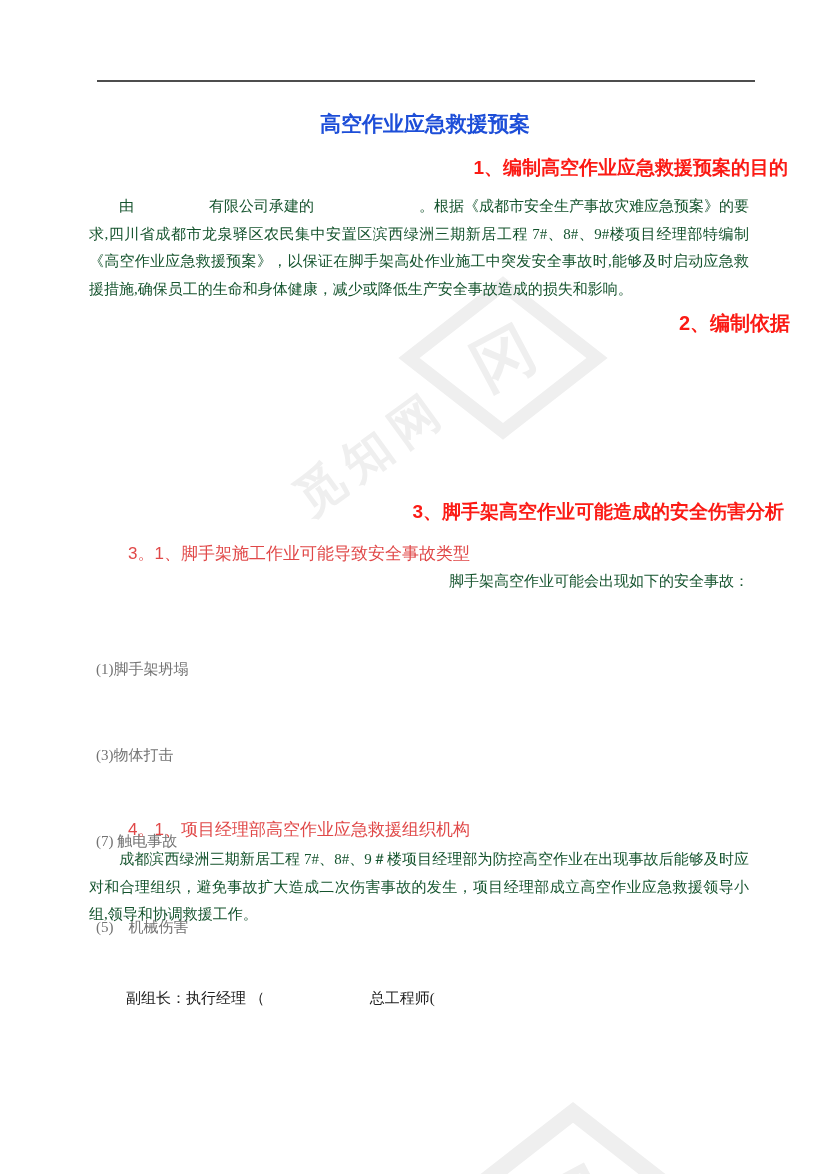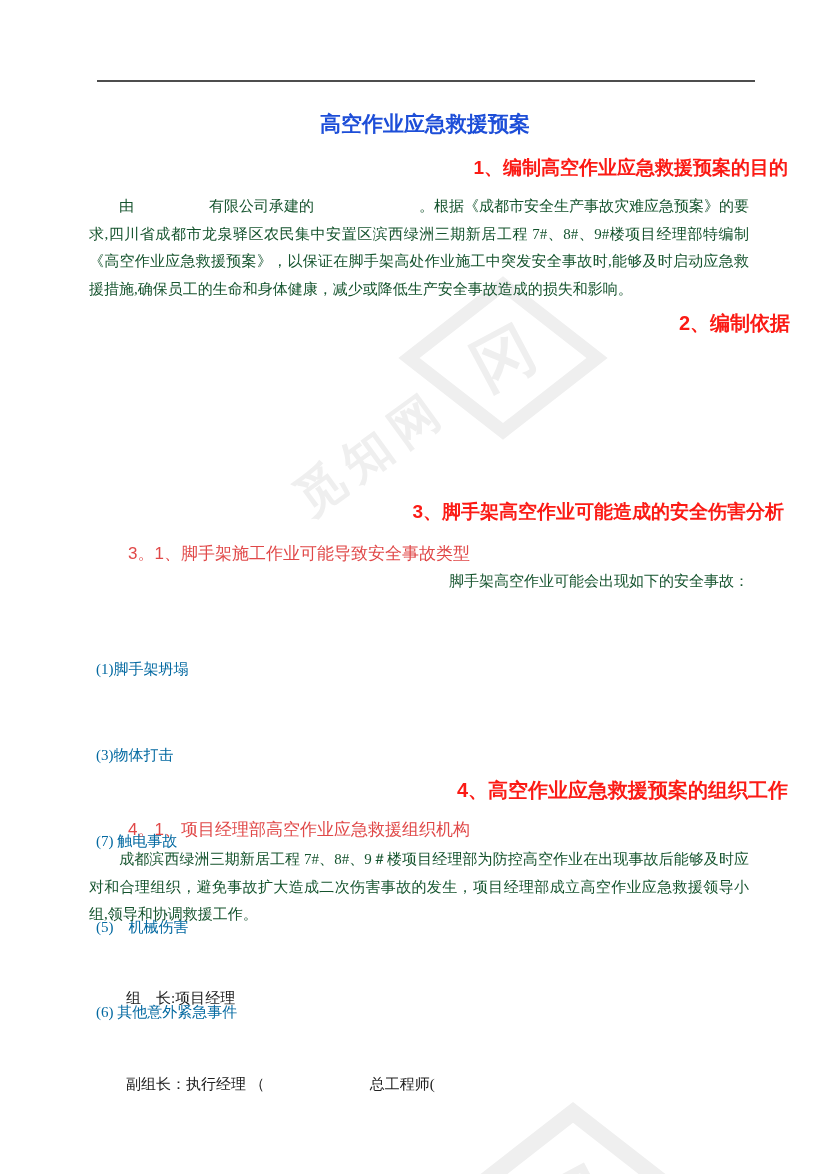--- a/index.html
+++ b/index.html
@@ -31,21 +31,21 @@
     position:absolute;left:89px;width:660px;margin:0;
     font-size:15px;line-height:27.7px;color:#14532d;
     text-align:justify;white-space:pre-wrap;
   }
   #para1{top:193px;}
   #para2{top:348px;}
   #intro3{top:568px;text-align:right;}
   #para4{top:846px;}
   .accident-list{
     position:absolute;left:96px;top:598px;width:658px;
-    font-size:15px;line-height:28.6px;color:#0369a1;white-space:pre-wrap;
+    font-size:15px;line-height:28.6px;color:#737373;white-space:pre-wrap;
   }
   .roster{
     position:absolute;left:96px;top:926px;width:658px;
     font-size:15px;line-height:28.8px;color:#212121;white-space:pre-wrap;
   }
   
   .wm{position:absolute;color:#efefef;pointer-events:none;}
   .wm-text{
     font-family:"Liberation Sans",sans-serif;font-weight:bold;
     font-size:48px;letter-spacing:10px;
@@ -94,28 +94,25 @@
 
   <h2 class="h-main" id="sec3">3、脚手架高空作业可能造成的安全伤害分析</h2>
   <h3 class="h-sub" id="sub31">3。1、脚手架施工作业可能导致安全事故类型</h3>
   <p class="body-p" id="intro3">　　脚手架高空作业可能会出现如下的安全事故：</p>
 
   <div class="accident-list">
     <div>(1)脚手架坍塌</div>
     <div>(3)物体打击</div>
     <div>(7) 触电事故</div>
     <div>(5)　机械伤害</div>
-    <div>(6) 其他意外紧急事件</div>
   </div>
 
-  <h2 class="h-main" id="sec4">4、高空作业应急救援预案的组织工作</h2>
   <h3 class="h-sub" id="sub41">4。1、项目经理部高空作业应急救援组织机构</h3>
   <p class="body-p" id="para4">　　成都滨西绿洲三期新居工程 7#、8#、9＃楼项目经理部为防控高空作业在出现事故后能够及时应对和合理组织，避免事故扩大造成二次伤害事故的发生，项目经理部成立高空作业应急救援领导小组,领导和协调救援工作。</p>
 
   <div class="roster">
-    <div>　　组　长:项目经理</div>
     <div>　　副组长：执行经理 （　　　　　　　总工程师(</div>
     
     
     
   </div>
 
 </div>
 
 </body></html>

